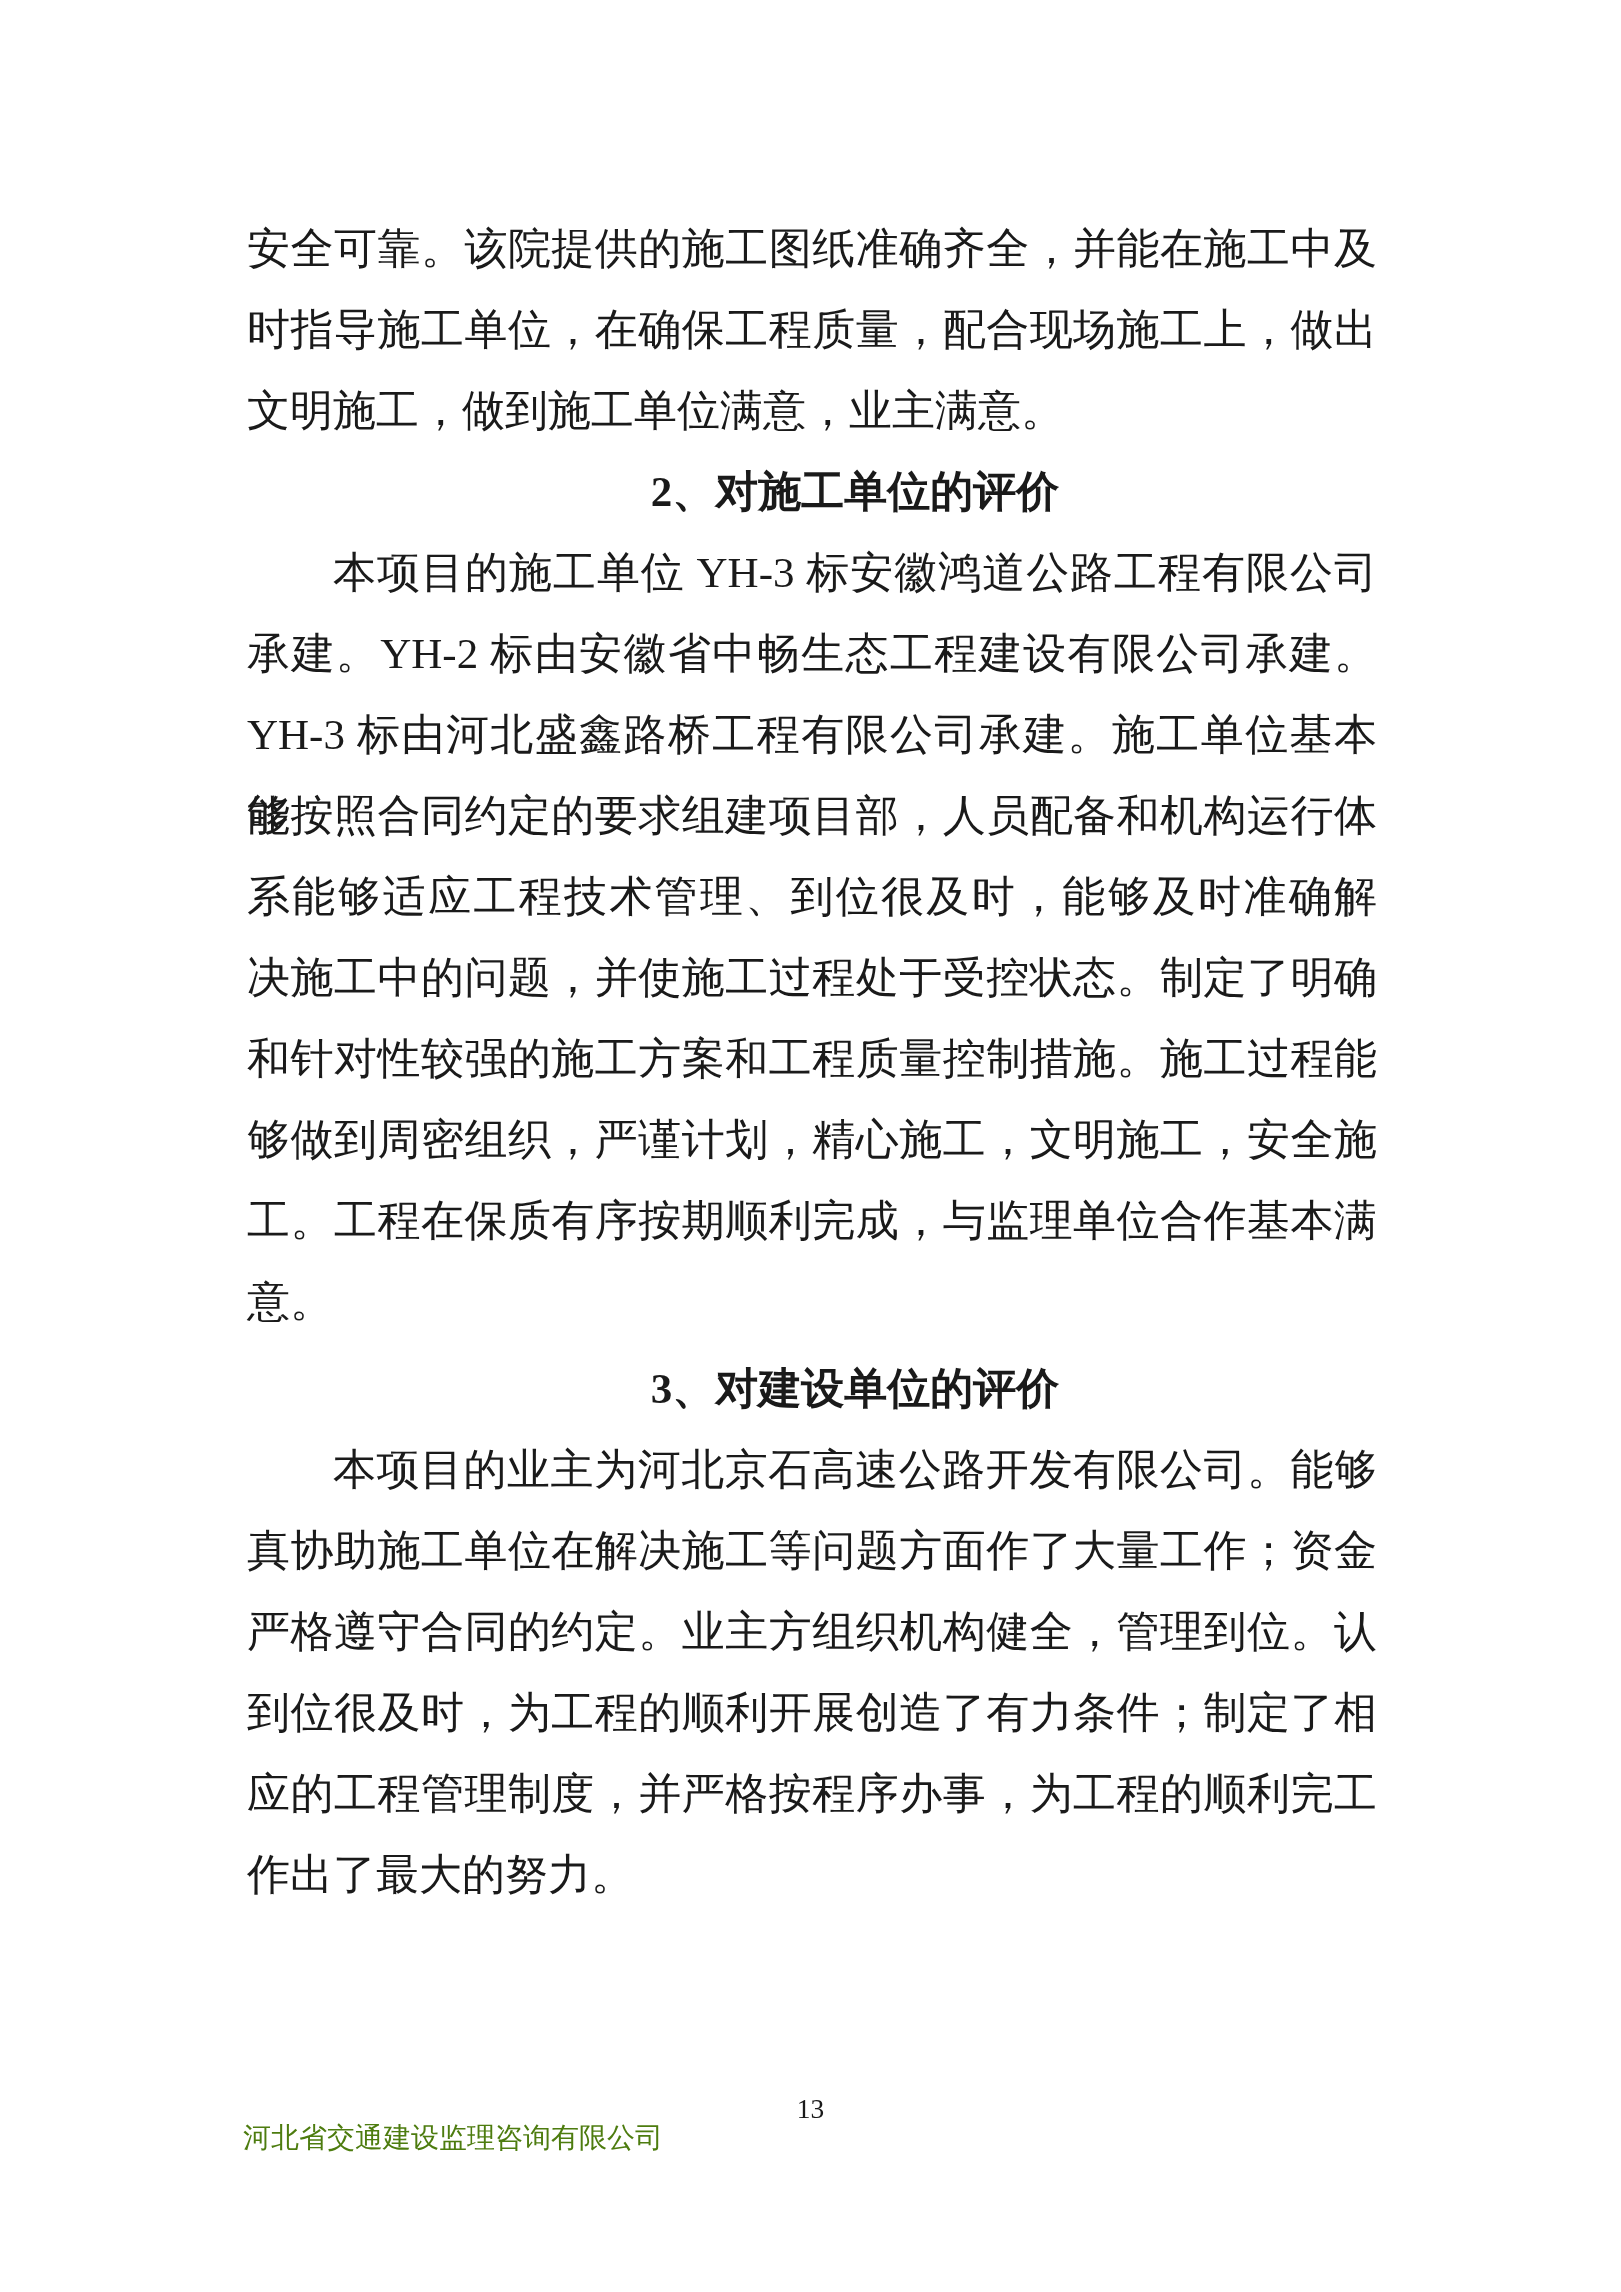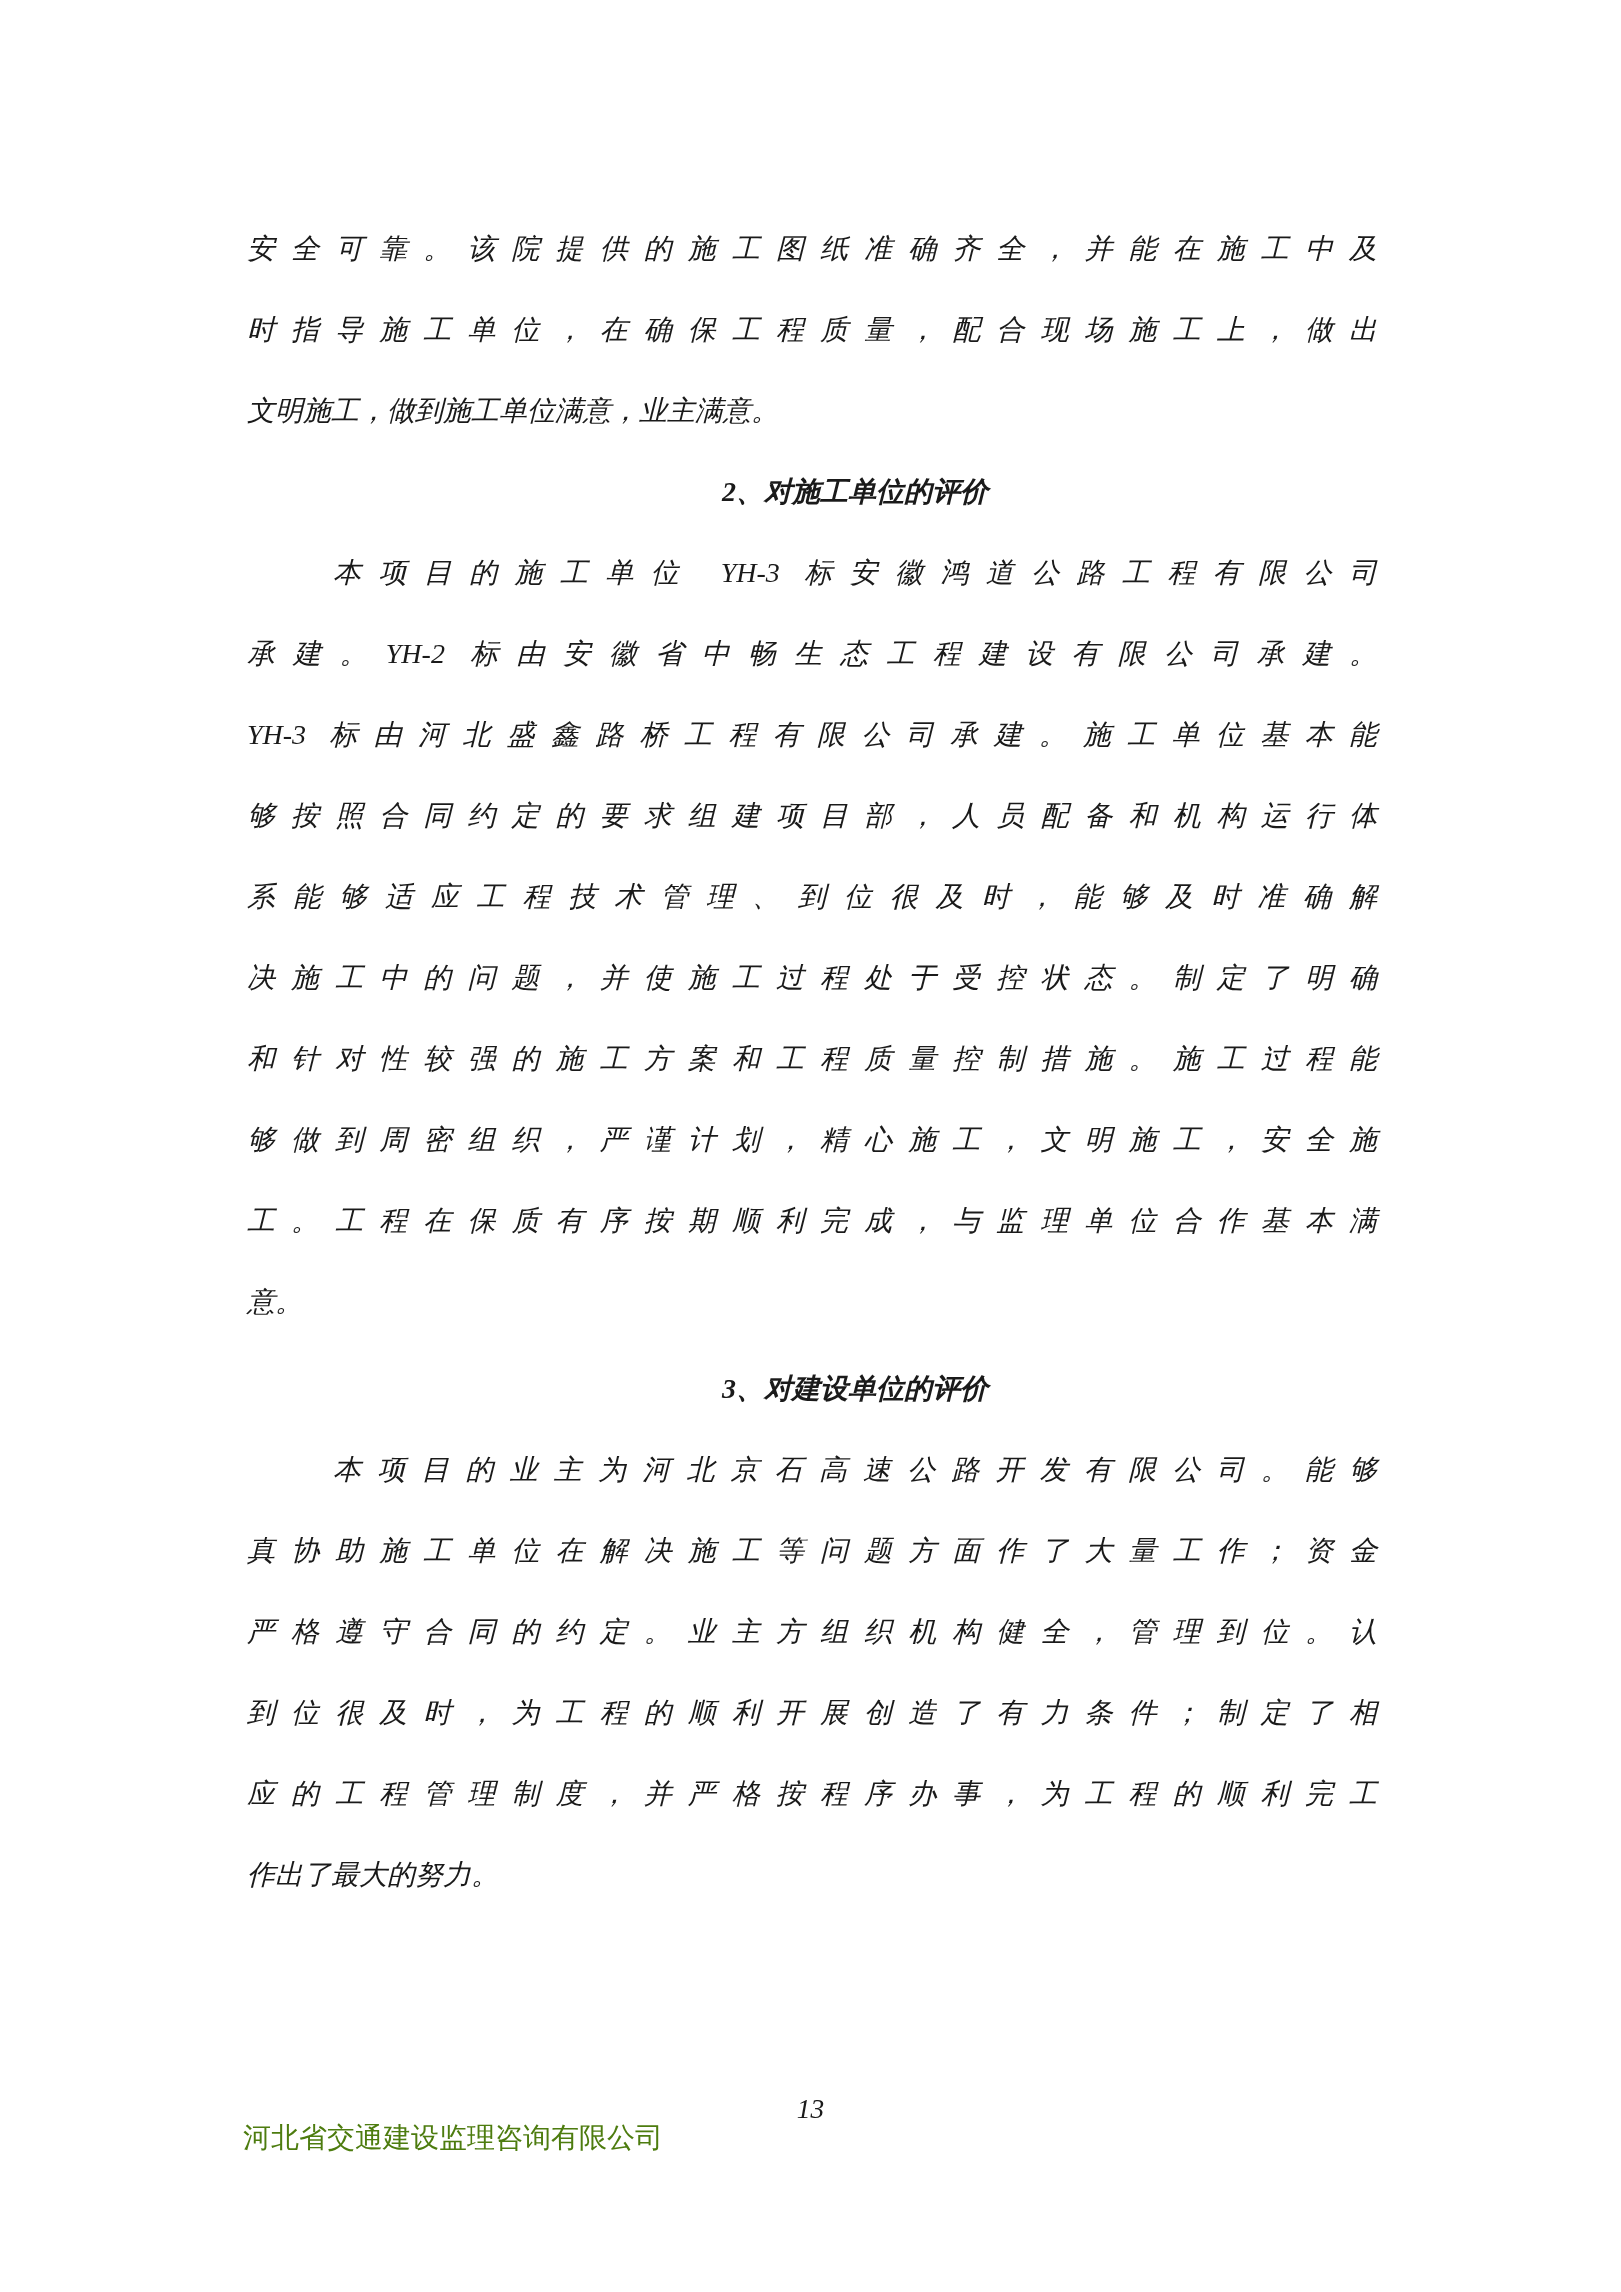--- a/index.html
+++ b/index.html
@@ -14,23 +14,22 @@
     background: #ffffff;
     overflow: hidden;
     font-family: "Liberation Serif", "DejaVu Serif", serif;
     color: #1a1a1a;
   }
   .text-block {
     position: absolute;
     left: 247px;
     top: 208px;
     width: 1130px;
-    font-size: 28px;
+    font-size: 43px;
     line-height: 81px;
-    font-style: italic;
   }
   .line {
     height: 81px;
     overflow: visible;
   }
   
   .j {
     text-align: justify;
     text-align-last: justify;
     text-justify: inter-character;
@@ -48,21 +47,20 @@
   }
   .page-number {
     position: absolute;
     top: 2094px;
     left: 0;
     width: 100%;
     text-align: center;
     font-size: 27.4px;
     line-height: 31px;
     color: #1a1a1a;
-    font-style: italic;
   }
   .footer-company {
     position: absolute;
     top: 2120px;
     left: 243px;
     font-size: 28px;
     line-height: 35px;
     color: #4d7c0f;
   }
 </style>

